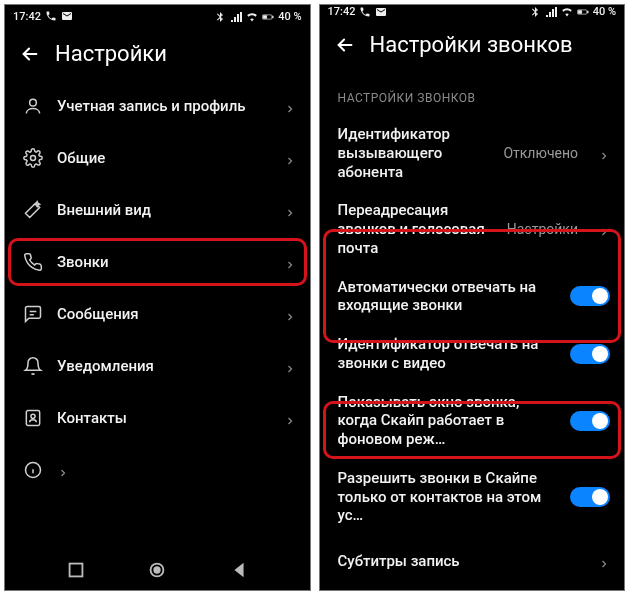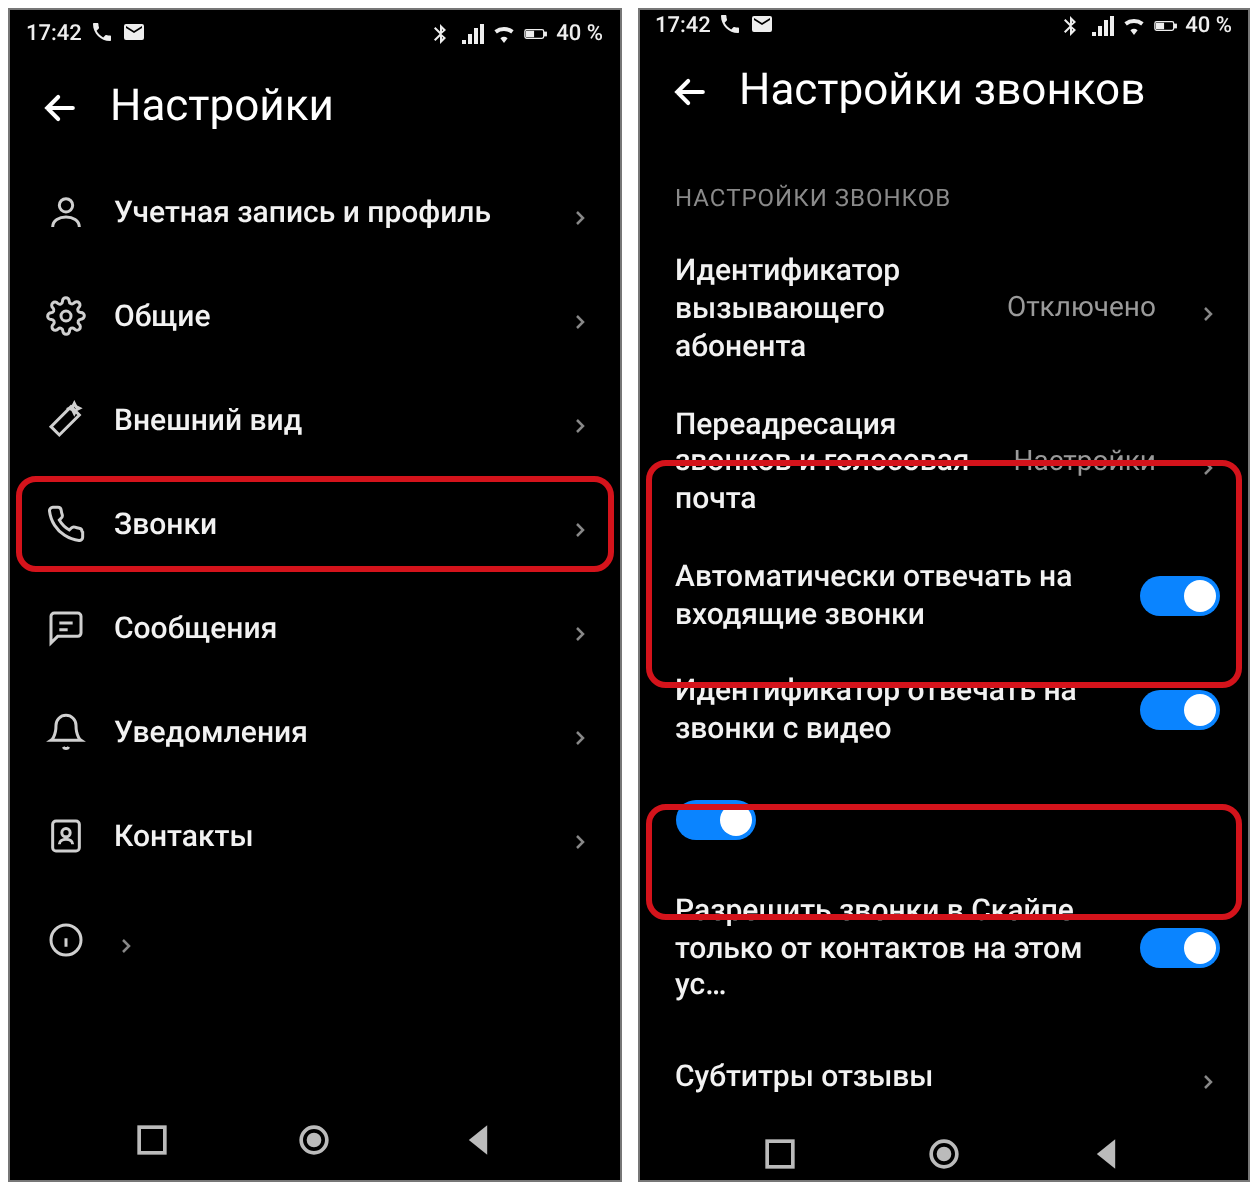--- a/index.html
+++ b/index.html
@@ -330,28 +330,29 @@
     </div>
     <div class="row tight">
       <span class="row-label">Автоматически отвечать на входящие звонки</span>
       <span class="toggle"></span>
     </div>
     <div class="row tight">
       <span class="row-label">Идентификатор отвечать на звонки с видео</span>
       <span class="toggle"></span>
     </div>
     <div class="row tight">
+      <span class="row-label">Показывать окно звонка, когда Скайп работает в фоновом реж…</span>
       <span class="toggle"></span>
     </div>
     <div class="row tight">
       <span class="row-label">Разрешить звонки в Скайпе только от контактов на этом ус…</span>
       <span class="toggle"></span>
     </div>
     <div class="row tight">
-      <span class="row-label">Субтитры отзывы</span>
+      <span class="row-label">Субтитры запись</span>
       <span class="chevron"><svg viewBox="0 0 24 24" fill="none" stroke="currentColor" stroke-width="2.5">
             <path d="M9 6l6 6-6 6"></path>
           </svg></span>
     </div>
 
     <div class="highlight" style="left:3px; right:3px; top:114px; height:114px;"></div>
     <div class="highlight" style="left:3px; right:3px; top:286px; height:58px;"></div>
   </div>
 
   <div class="nav-bar">

